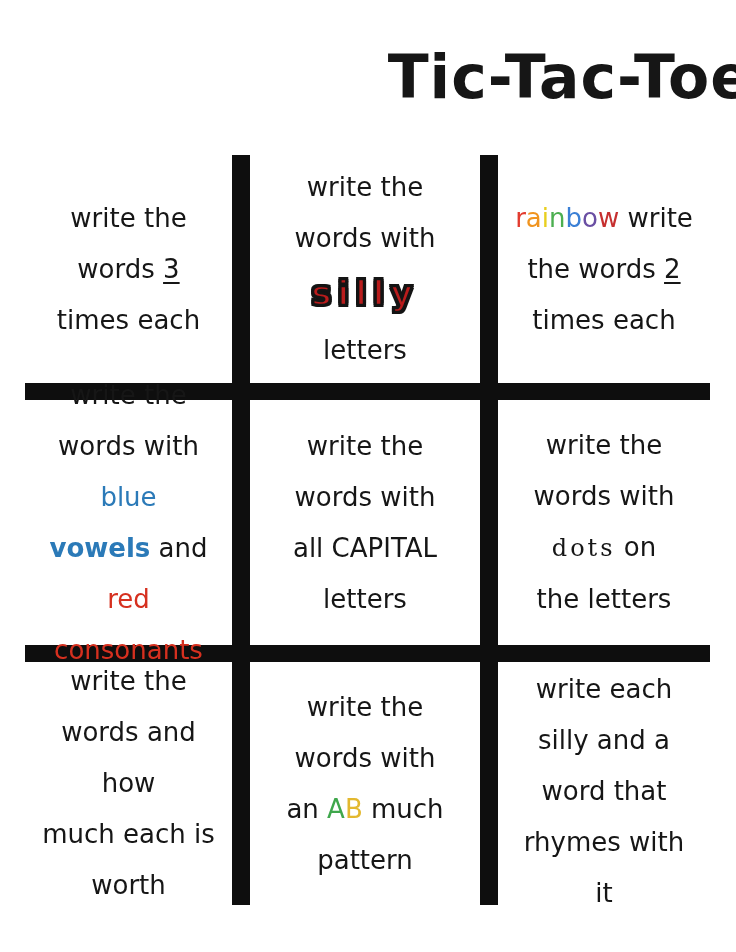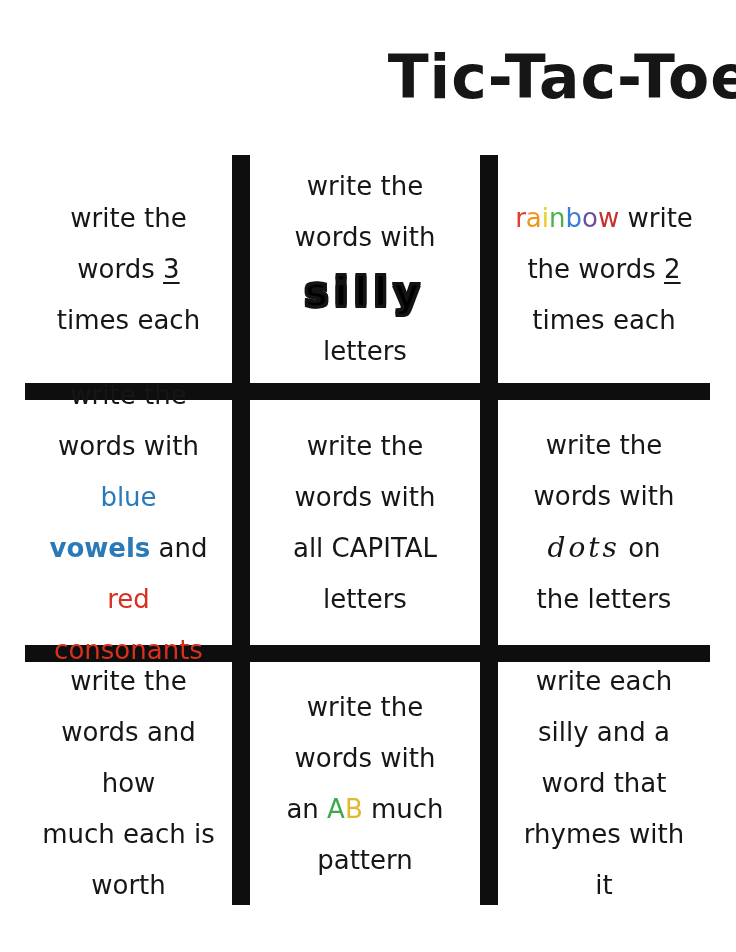--- a/index.html
+++ b/index.html
@@ -54,56 +54,55 @@
     box-sizing: border-box;
   }
   .c0 { grid-column: 1; grid-row: 1; }
   .c1 { grid-column: 3; grid-row: 1; }
   .c2 { grid-column: 5; grid-row: 1; }
   .c3 { grid-column: 1; grid-row: 3; }
   .c4 { grid-column: 3; grid-row: 3; }
   .c5 { grid-column: 5; grid-row: 3; }
   .c6 { grid-column: 1; grid-row: 5; }
   .c7 { grid-column: 3; grid-row: 5; }
-  .c8 { grid-column: 5; grid-row: 5; }
+  .c8 { grid-column: 5; grid-row: 5; justify-content: space-between; }
   .line {
     line-height: 51px;
     white-space: pre-wrap;
   }
   .line.small {
     font-size: 20px;
     line-height: 28px;
     margin-top: 8px;
   }
   .line.bubble-line {
     line-height: 58px;
   }
   .seg-underline {
     text-decoration: underline;
     text-underline-offset: 4px;
     text-decoration-thickness: 2px;
   }
   .seg-bubble {
-    font-size: 40px;
+    font-size: 34px;
     font-weight: bold;
     letter-spacing: 6px;
-    color: #000000;
+    color: #b91c1c;
     -webkit-text-stroke: 2.5px #141414;
     text-shadow:
       -2px -2px 0 #141414, 2px -2px 0 #141414,
       -2px  2px 0 #141414, 2px  2px 0 #141414,
       -2px  0   0 #141414, 2px  0   0 #141414,
        0   -2px 0 #141414, 0    2px 0 #141414;
     margin-top: 14px;
   }
   .seg-dots {
     font-family: "DejaVu Serif", serif;
     letter-spacing: 3px;
-    font-size: 28px;
-    font-style: italic;
+    font-size: 24px;
   }
 </style>
 </head>
 <body>
 
 <div class="page">
   <h1 class="title">Tic-Tac-Toe</h1>
 
   <div class="board">
     <div class="vline v1"></div>

